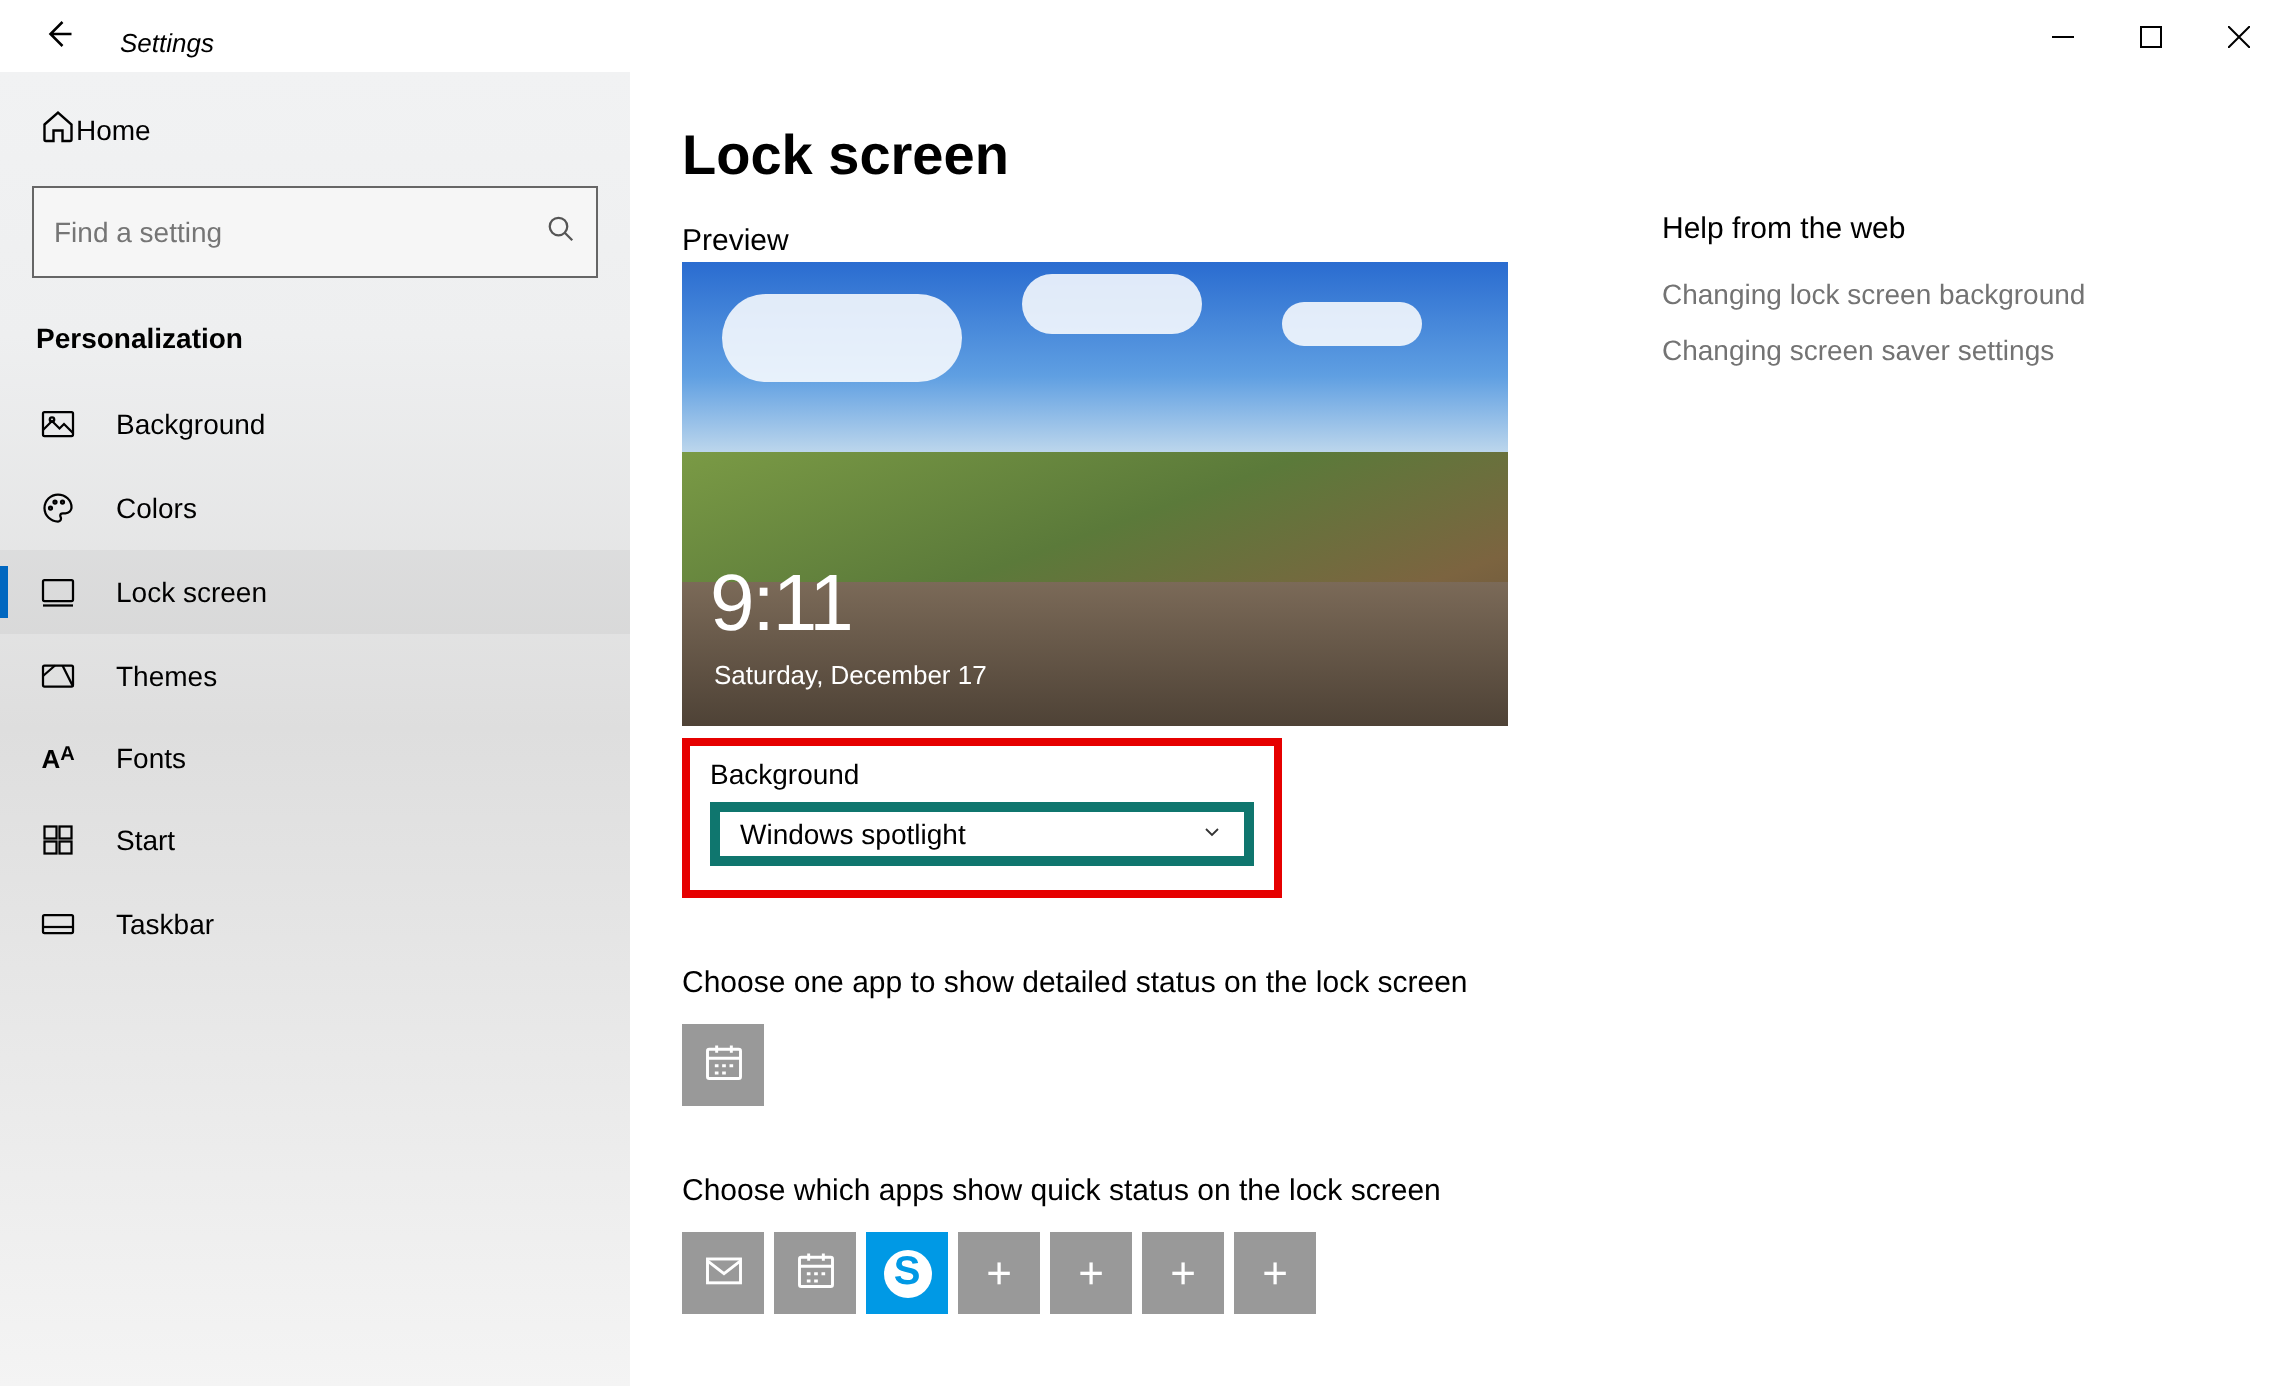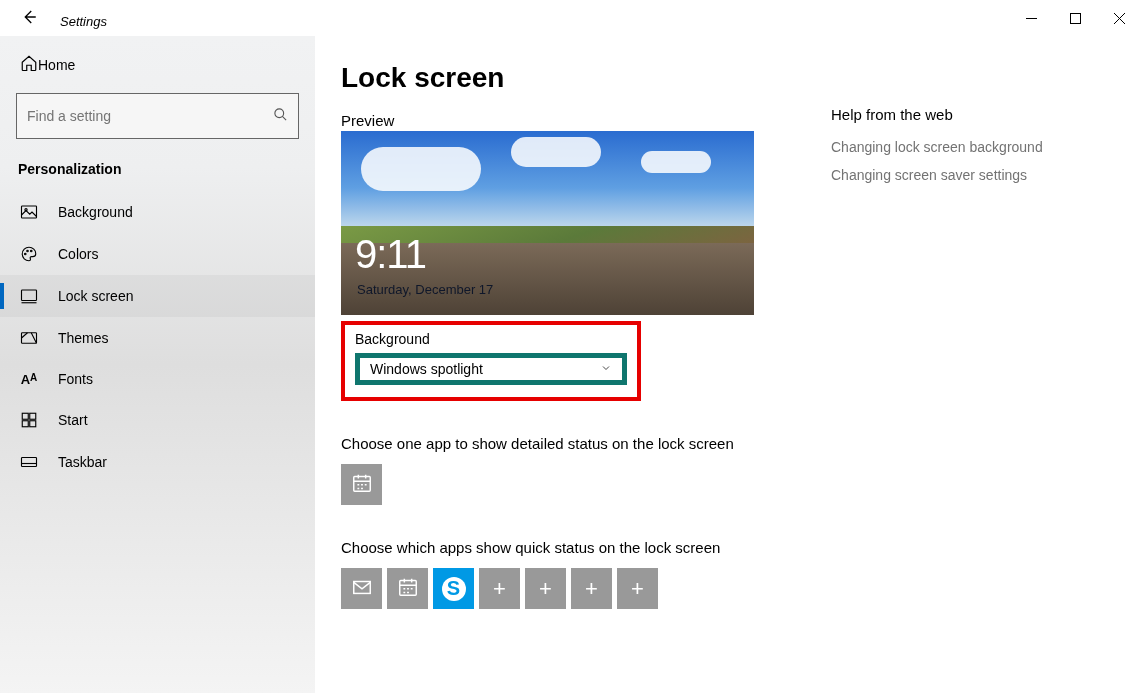--- a/index.html
+++ b/index.html
@@ -74,21 +74,21 @@
     overflow: hidden;
     display: flex;
   }
   .main-col { flex: 1; max-width: 560px; }
   .right-col { width: 270px; margin-left: auto; padding-top: 44px;}
   h1.page-title {
     font-weight: 600; font-size: 28px; margin-bottom: 18px;
   }
   .section-label { font-size: 15px; margin-bottom: 2px; }
   .preview-box {
-    width: 413px; height: 184px;
+    width: 413px; height: 232px;
     background: #6c8b4e;
     position: relative;
     overflow: hidden;
   }
   .preview-sky {
     position: absolute; top:0; left:0; right:0; height: 95px;
     background: linear-gradient(180deg, #2a6cd0 0%, #5f9fe2 60%, #bcd6ec 100%);
   }
   .preview-cloud {
     position:absolute; background: rgba(255,255,255,0.85); border-radius: 40px;
@@ -100,21 +100,21 @@
   .preview-rock {
     position:absolute; left:0; right:0; bottom:0; height:72px;
     background: linear-gradient(180deg, #7b6a58 0%, #4e4236 100%);
   }
   .preview-time {
     position: absolute; left: 14px; bottom: 38px;
     color: #fff; font-size: 40px; font-weight: 300; letter-spacing: -1px;
   }
   .preview-date {
     position: absolute; left: 16px; bottom: 18px;
-    color: #0f172a; font-size: 13px;
+    color: #ffffff; font-size: 13px;
   }
   .highlight-box {
     border: 4px solid #e60000;
     padding: 6px 10px 12px 10px;
     margin-top: 6px;
     width: 300px;
   }
   .dropdown {
     border: 5px solid #0f766e;
     height: 32px;

